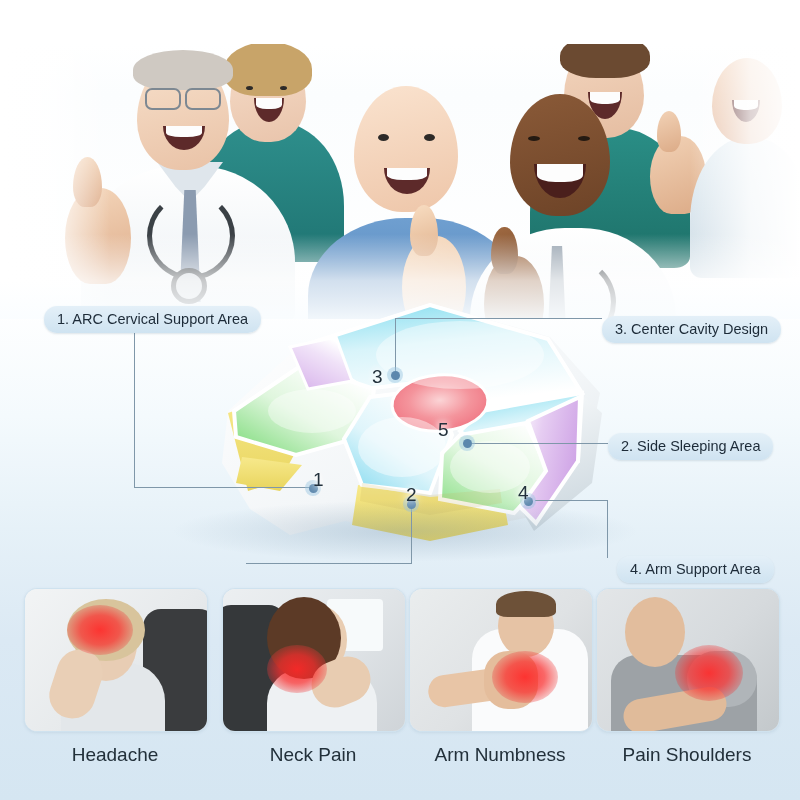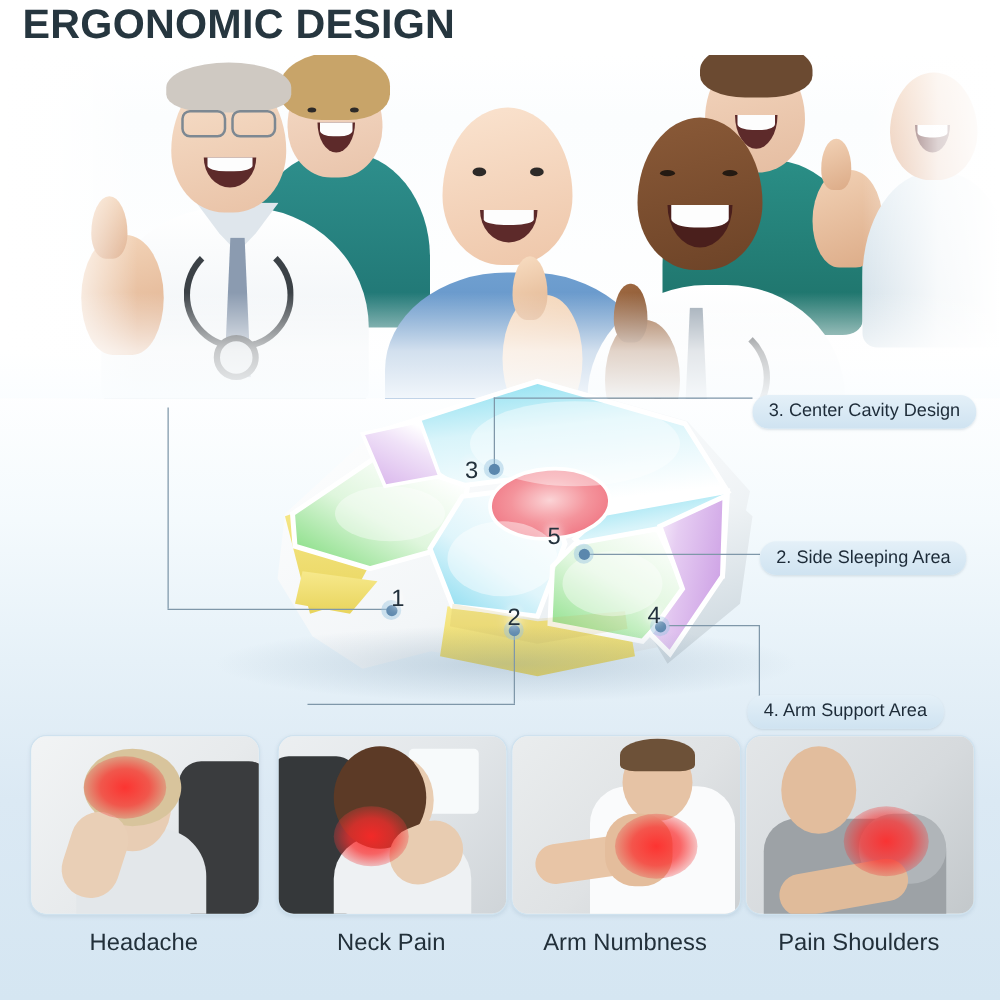--- a/index.html
+++ b/index.html
@@ -197,21 +197,20 @@
       <div class="eye" style="left:112px;top:48px;width:12px;height:5px;background:#241a12;"></div>
       <div class="stetho" style="left:54px;top:168px;width:86px;height:82px;"></div>
       <div class="thumb" style="left:18px;top:168px;width:60px;height:92px;background:linear-gradient(160deg,#a06a42,#7b4c2c);"></div>
     </div>
 
     <div class="band-fade-side" style="left:0;background:linear-gradient(90deg,#ffffff 0%,rgba(255,255,255,.85) 45%,rgba(255,255,255,0) 100%);"></div>
     <div class="band-fade-side" style="right:0;background:linear-gradient(270deg,#ffffff 0%,rgba(255,255,255,.8) 45%,rgba(255,255,255,0) 100%);"></div>
     <div class="band-fade"></div>
   </div>
 
-  <div class="title">ERGONOMIC DESIGN</div>
 
   <div class="pillow-wrap">
     <div class="pillow-shadow"></div>
     <svg width="540" height="290" viewBox="0 0 540 290">
       <defs>
         <linearGradient id="gCyanTop" x1="0" y1="0" x2="0.3" y2="1">
           <stop offset="0%" stop-color="#7fdcef"></stop>
             <stop offset="45%" stop-color="#d8f4fa"></stop>
             <stop offset="100%" stop-color="#ffffff"></stop>
         </linearGradient>
@@ -286,20 +285,21 @@
       <ellipse cx="310" cy="118" rx="48" ry="28" fill="url(#gRed)" stroke="#ffffff" stroke-width="3" transform="rotate(-4 310 118)"></ellipse>
 
       <path d="M232,198 L300,210 L370,204 L372,218 L300,230 L230,216 Z" fill="rgba(200,180,90,.18)"></path>
       <ellipse cx="272" cy="162" rx="44" ry="30" fill="rgba(255,255,255,.45)"></ellipse>
       <ellipse cx="360" cy="182" rx="40" ry="26" fill="rgba(255,255,255,.40)"></ellipse>
       <ellipse cx="330" cy="70" rx="84" ry="34" fill="rgba(255,255,255,.42)"></ellipse>
       <ellipse cx="182" cy="126" rx="44" ry="22" fill="rgba(255,255,255,.40)"></ellipse>
     </svg>
   </div>
 
+  <div class="label" style="left:44px;top:306px;">1. ARC Cervical Support Area</div>
   <div class="conn" style="left:134px;top:326px;width:180px;height:162px;">
     <div class="v" style="left:0;top:0;height:161px;"></div>
     <div class="h" style="left:0;top:161px;width:176px;"></div>
   </div>
   <div class="dot" style="left:305px;top:480px;">
       <i></i>
     </div>
   <div class="num" style="left:313px;top:469px;">1</div>
 
   <div class="conn" style="left:246px;top:504px;width:166px;height:60px;">
@@ -314,21 +314,21 @@
   <div class="label" style="left:602px;top:316px;">3. Center Cavity Design</div>
   <div class="conn" style="left:395px;top:318px;width:207px;height:60px;">
     <div class="h" style="left:0;top:0;width:207px;"></div>
     <div class="v" style="left:0;top:0;height:56px;"></div>
   </div>
   <div class="dot" style="left:387px;top:367px;">
       <i></i>
     </div>
   <div class="num" style="left:372px;top:366px;">3</div>
 
-  <div class="label" style="left:598px;top:556px;">4. Arm Support Area</div>
+  <div class="label" style="left:617px;top:556px;">4. Arm Support Area</div>
   <div class="conn" style="left:535px;top:500px;width:73px;height:60px;">
     <div class="h" style="left:0;top:0;width:73px;"></div>
     <div class="v" style="left:72px;top:0;height:58px;"></div>
   </div>
   <div class="dot" style="left:520px;top:493px;">
       <i></i>
     </div>
   <div class="num" style="left:518px;top:482px;">4</div>
 
   <div class="label" style="left:608px;top:433px;">2. Side Sleeping Area</div>

